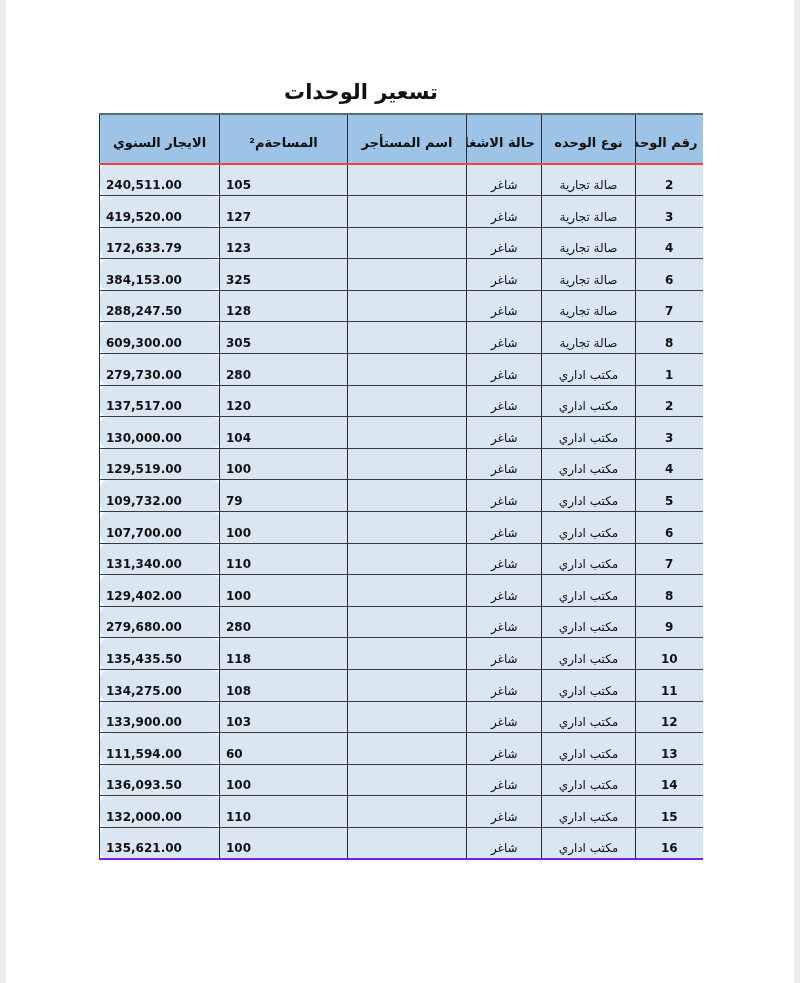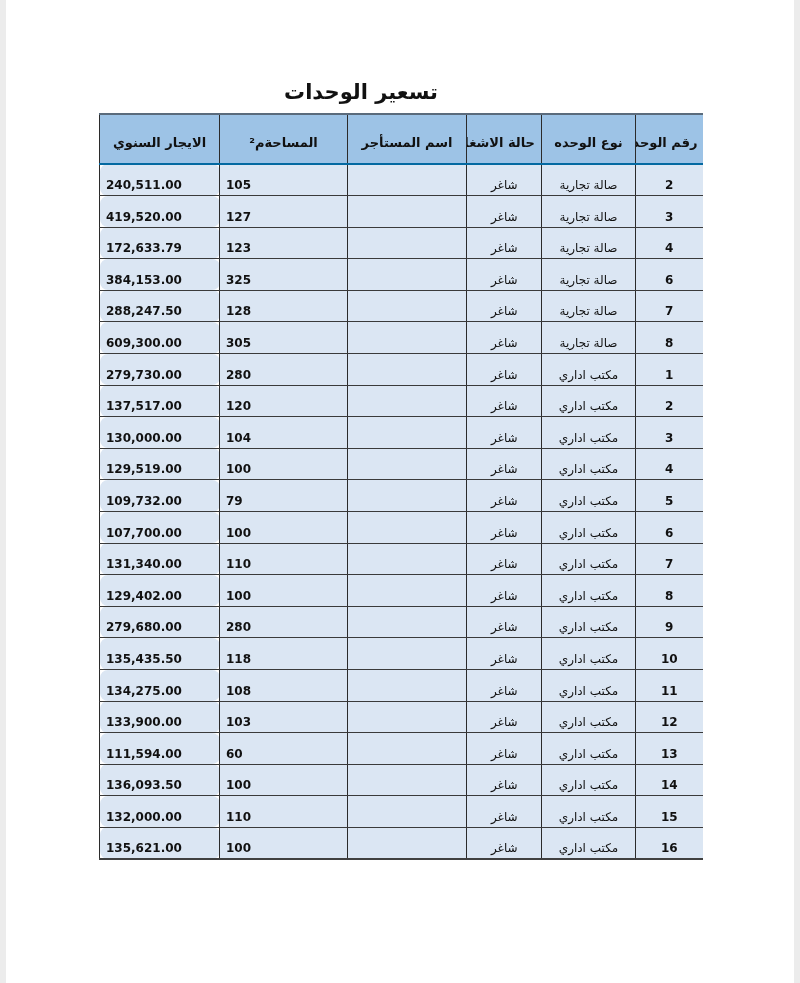--- a/index.html
+++ b/index.html
@@ -19,29 +19,29 @@
     width:603px;
   }
   table.units th, table.units td {
     border-left:1px solid #2b2b2b; border-right:1px solid #2b2b2b;
     padding:0 6px; overflow:hidden; white-space:nowrap;
   }
   table.units th:first-child, table.units td:first-child { border-right:none; }
   table.units thead tr { height:50px; background:#9dc3e6; }
   table.units th {
     font-size:13px; font-weight:bold; color:#111; text-align:center;
-    border-top:2px solid #5a6b7c; border-bottom:2px solid #0369a1;
+    border-top:2px solid #5a6b7c; border-bottom:2px solid #ef4444;
     padding-top:6px; vertical-align:middle;
   }
   table.units tbody tr { height:31.6px; background:#dbe6f3; }
   table.units tbody td {
     font-size:12px; font-weight:bold; color:#111;
     border-bottom:1px solid #3a3a3a; vertical-align:bottom; padding-bottom:3px;
   }
-  table.units tbody tr:last-child td { border-bottom:2px solid #404040; }
+  table.units tbody tr:last-child td { border-bottom:2px solid #6d28d9; }
   td.c-no { text-align:center; }
   td.c-type { text-align:center; font-weight:normal !important; }
   td.c-status { text-align:left; padding-left:24px !important; font-weight:normal !important; }
   td.c-tenant { text-align:center; }
   td.c-area { text-align:left; padding-left:6px !important;margin-left:39px; }
   td.c-rent { text-align:left; padding-left:6px !important;border-radius:8px; }
   .watermark {
     position:absolute; left:92px; top:348px; width:70px; height:70px;
     color:rgba(255,255,255,0.55); font-size:40px; font-weight:bold; pointer-events:none;
   }

